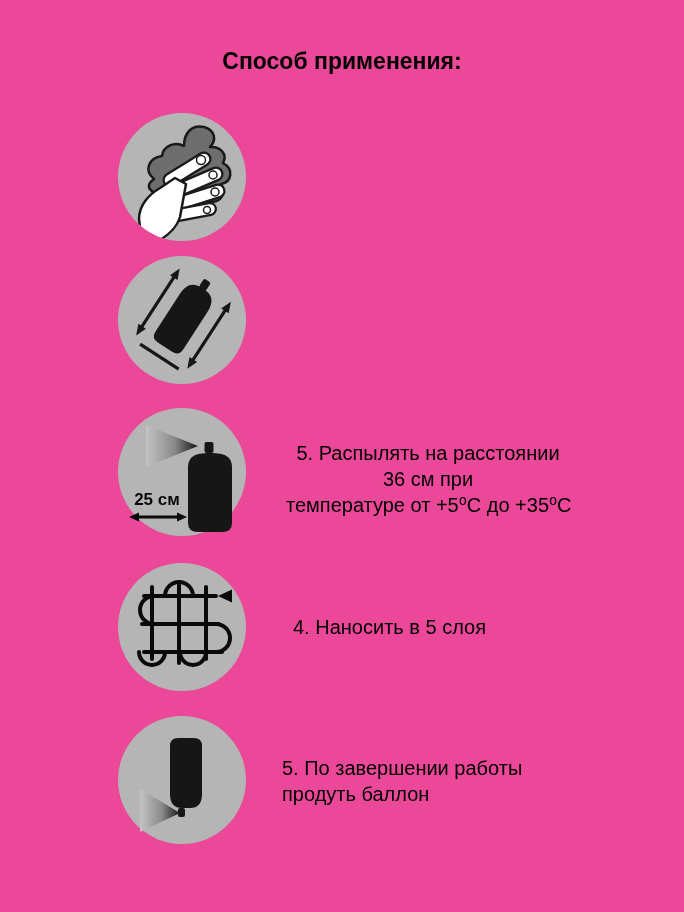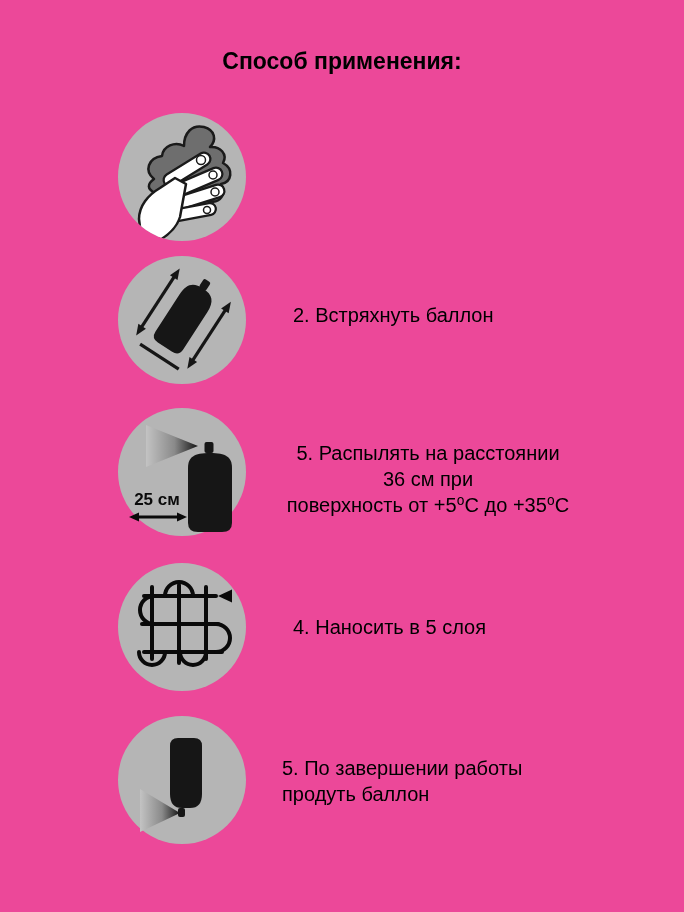--- a/index.html
+++ b/index.html
@@ -138,28 +138,25 @@
       </linearGradient>
     </defs>
     <circle cx="64" cy="64" r="64" fill="#b5b5b5"></circle>
     <polygon points="22,73 22,116 62,97" fill="url(#g5)"></polygon>
     <path d="M52,30 Q52,22 60,22 L76,22 Q84,22 84,30 L84,78
          Q84,92 72,92 L64,92 Q52,92 52,78 Z" fill="#161616"></path>
     <rect x="60" y="92" width="7" height="9" rx="2" fill="#161616"></rect>
   </svg>
 
 
-  <div class="txt t2">
-    <div>2. Встряхнуть баллон</div>
-  </div>
 
   <div class="txt t3">
     <div>5. Распылять на расстоянии</div>
     <div>36 см при</div>
-    <div>поверхность от +5⁰С до +35⁰С</div>
+    <div>температуре от +5⁰С до +35⁰С</div>
   </div>
 
   <div class="txt t4">
     <div>4. Наносить в 5 слоя</div>
   </div>
 
   <div class="txt t5">
     <div>5. По завершении работы</div>
     <div>продуть баллон</div>
   </div>

